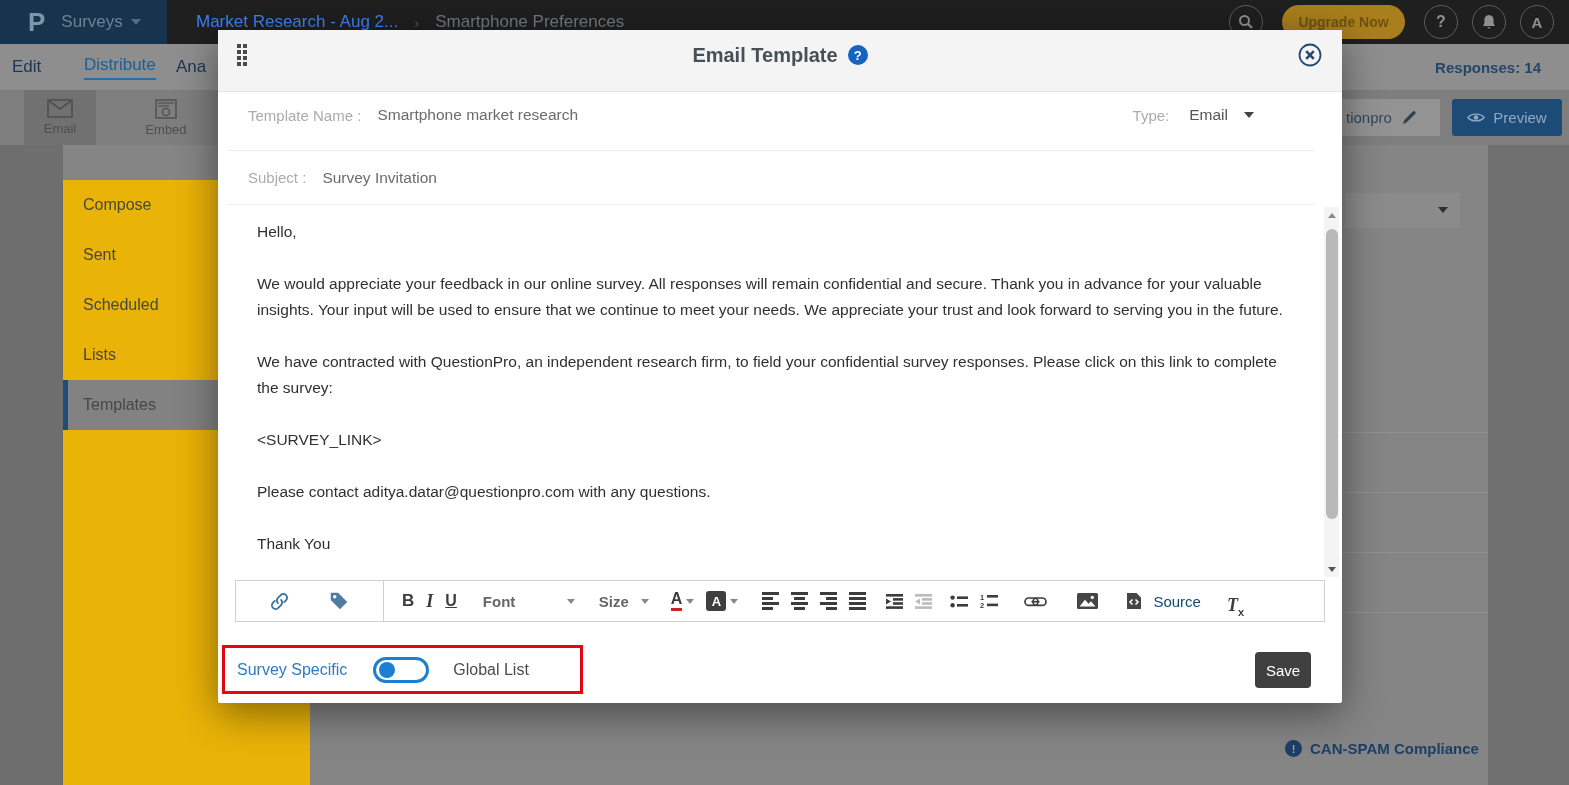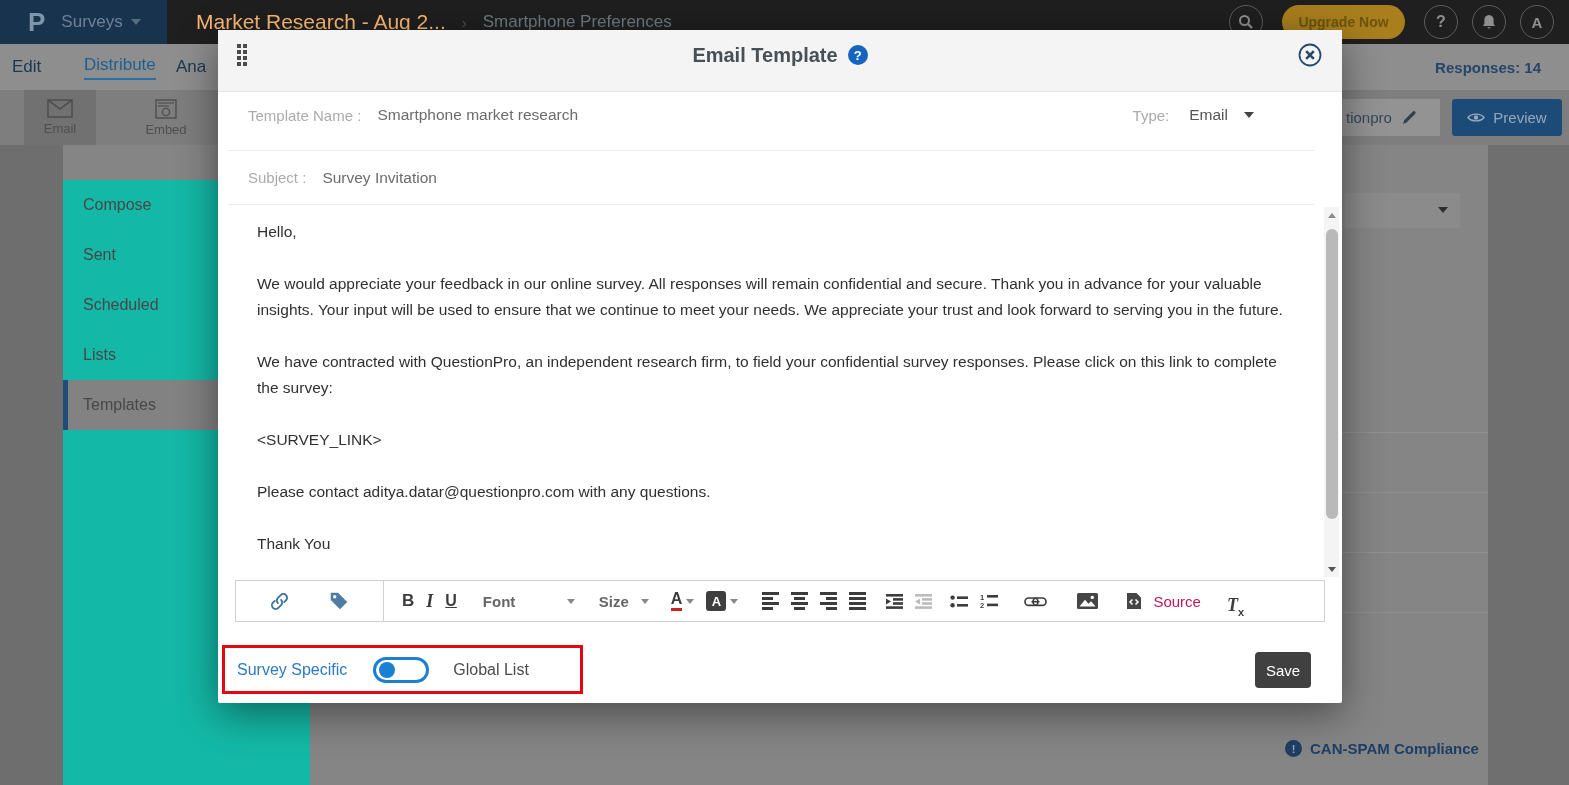--- a/index.html
+++ b/index.html
@@ -5,21 +5,21 @@
   * { margin:0; padding:0; box-sizing:border-box; }
   html,body { width:1569px; height:785px; overflow:hidden; font-family:"Liberation Sans",sans-serif; background:#858585; }
 
   
   .topbar { position:absolute; left:0; top:0; width:1569px; height:44px; background:#1f1f1f; z-index:1; }
   .logobox { position:absolute; left:0; top:0; width:167px; height:44px; background:#17334e; display:flex; align-items:center; }
   .qp-logo { color:#7e95aa; font-size:26px; font-weight:bold; margin-left:28px; }
   .product { color:#6f8096; font-size:17px; margin-left:16px; display:flex; align-items:center; gap:8px; }
   .caret { width:0; height:0; border-left:5px solid transparent; border-right:5px solid transparent; border-top:6px solid #5a6b80; }
   .crumbs { position:absolute; left:196px; top:0; height:44px; display:flex; align-items:center; gap:16px; }
-  .crumb-survey { color:#fdba74; font-size:21px; }
+  .crumb-survey { color:#3b82f6; font-size:17px; }
   .crumb-sep { color:#565656; font-size:15px; }
   .crumb-page { color:#6f7a80; font-size:17px; }
   .top-ic { position:absolute; top:5px; width:34px; height:34px; border:1.5px solid #5c5c5c; border-radius:50%; display:flex; align-items:center; justify-content:center; color:#8f8f8f; }
   .upgrade { position:absolute; left:1282px; top:5px; width:123px; height:34px; background:#a97f1d; border-radius:17px; border:none; color:#6e5410; font-weight:bold; font-size:14px; }
 
   
   .tabbar { position:absolute; left:0; top:44px; width:1569px; height:46px; background:#8e8e8e; }
   .tab { position:absolute; top:0; height:46px; display:flex; align-items:center; font-size:17px; color:#1c3750; }
   .tab.active { color:#1d5f93; }
   .tab.active .tab-label { border-bottom:2px solid #2b6ea5; padding-bottom:3px; }
@@ -28,21 +28,21 @@
   
   .sharebar { position:absolute; left:0; top:90px; width:1569px; height:55px; background:#7e7e7e; }
   .share-tile { position:absolute; top:0; width:72px; height:55px; display:flex; flex-direction:column; align-items:center; justify-content:center; gap:3px; color:#4f4f4f; font-size:13px; }
   .share-tile.sel { background:#717171; }
   .urlfrag { position:absolute; left:1340px; top:9px; width:100px; height:37px; background:#939393; display:flex; align-items:center; gap:10px; padding-left:6px; color:#33475c; font-size:15px; }
   .preview-btn { position:absolute; left:1452px; top:9px; width:110px; height:37px; background:#1d4b77; border-radius:3px; border:none; color:#93a9c0; font-size:15px; display:flex; align-items:center; justify-content:center; gap:8px; }
 
   
   .leftstrip { position:absolute; left:0; top:145px; width:63px; height:640px; background:#6e6e6e; }
   .rightstrip { position:absolute; left:1488px; top:145px; width:81px; height:640px; background:#6f6f6f; }
-  .sidebar { position:absolute; left:63px; top:180px; width:247px; height:605px; background:#14b8a6; }
+  .sidebar { position:absolute; left:63px; top:180px; width:247px; height:605px; background:#eab308; }
   .side-item { height:50px; display:flex; align-items:center; padding-left:20px; font-size:16px; color:#474747; position:relative; }
   .side-item.active { background:#828282; }
   .side-item.active::before { content:""; position:absolute; left:0; top:0; width:5px; height:50px; background:#1f4d7a; }
   .bg-select { position:absolute; left:1345px; top:193px; width:115px; height:35px; background:#8b8b8b; }
   .bg-select .caret { position:absolute; right:12px; top:14px; border-top-color:#2e2e2e; }
   .bg-line { position:absolute; left:320px; width:1168px; height:1px; background:#909090; }
   .canspam { position:absolute; left:1285px; top:740px; display:flex; align-items:center; gap:8px; font-size:15px; font-weight:600; color:#1d3f66; }
   .info-dot { width:17px; height:17px; border-radius:50%; background:#1d3f66; color:#9aa7b8; font-size:11px; font-weight:bold; display:flex; align-items:center; justify-content:center; }
 
   
@@ -77,21 +77,21 @@
   .tbtn { background:none; border:none; padding:0 6px; display:flex; align-items:center; justify-content:center; gap:4px; color:#3c3c3c; cursor:pointer; height:30px; }
   .tb-b { font-weight:bold; font-size:17px; }
   .tb-i { font-style:italic; font-family:"Liberation Serif",serif; font-size:18px; font-weight:bold; }
   .tb-u { text-decoration:underline; font-size:16px; font-weight:600; }
   .dd-label { color:#666; font-size:15px;font-weight:bold; }
   .tbtn .caret { border-top-color:#888; border-left-width:4px; border-right-width:4px; border-top-width:5px; }
   .a-red { font-weight:bold; font-size:16px; color:#3c3c3c; border-bottom:3px solid #cc2222; line-height:1; padding-bottom:1px; }
   .a-box { width:20px; height:20px; background:#3f3f3f; border-radius:3px; color:#fff; font-size:13px; font-weight:bold; display:flex; align-items:center; justify-content:center; }
   .al { display:flex; flex-direction:column; gap:2.5px; width:17px; }
   .al i { height:2.6px; background:#3c3c3c; display:block; }
-  .src-label { color:#be185d; font-size:15px; margin-left:7px; }
+  .src-label { color:#0c4a6e; font-size:15px; margin-left:7px; }
   .tx { font-family:"Liberation Serif",serif; font-style:italic; font-weight:bold; font-size:18px; color:#3c3c3c; }
   .tx sub { font-style:normal; font-family:"Liberation Sans",sans-serif; font-size:11px; font-weight:bold; }
 
   .m-footer { position:absolute; left:0; top:592px; width:1124px; height:81px; }
   .hl-box { position:absolute; left:4px; top:23px; width:361px; height:49px; border:3px solid #e30613; display:flex; align-items:center; }
   .ss-label { color:#2b7ac2; font-size:16px; margin-left:12px; }
   .toggle { margin-left:26px; width:56px; height:26px; border:3px solid #1b7fd4; border-radius:14px; background:#fff; position:relative; cursor:pointer; }
   .knob { position:absolute; left:3px; top:2px; width:16px; height:16px; border-radius:50%; background:#1b7fd4; }
   .gl-label { color:#4c4c4c; font-size:16px; margin-left:24px; }
   .save-btn { position:absolute; left:1037px; top:30px; width:56px; height:36px; background:#404040; color:#ffffff; border:none; border-radius:4px; font-size:15px; cursor:pointer; }

